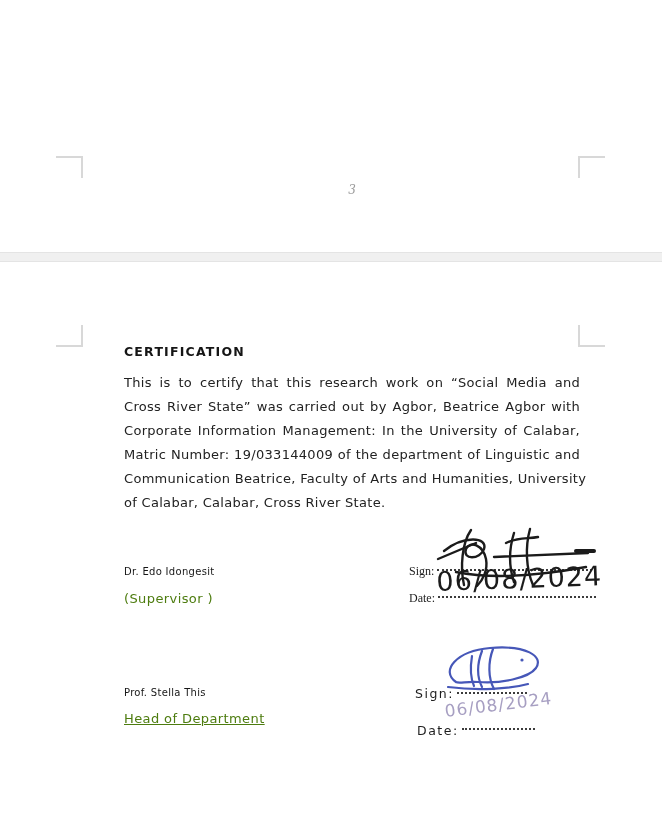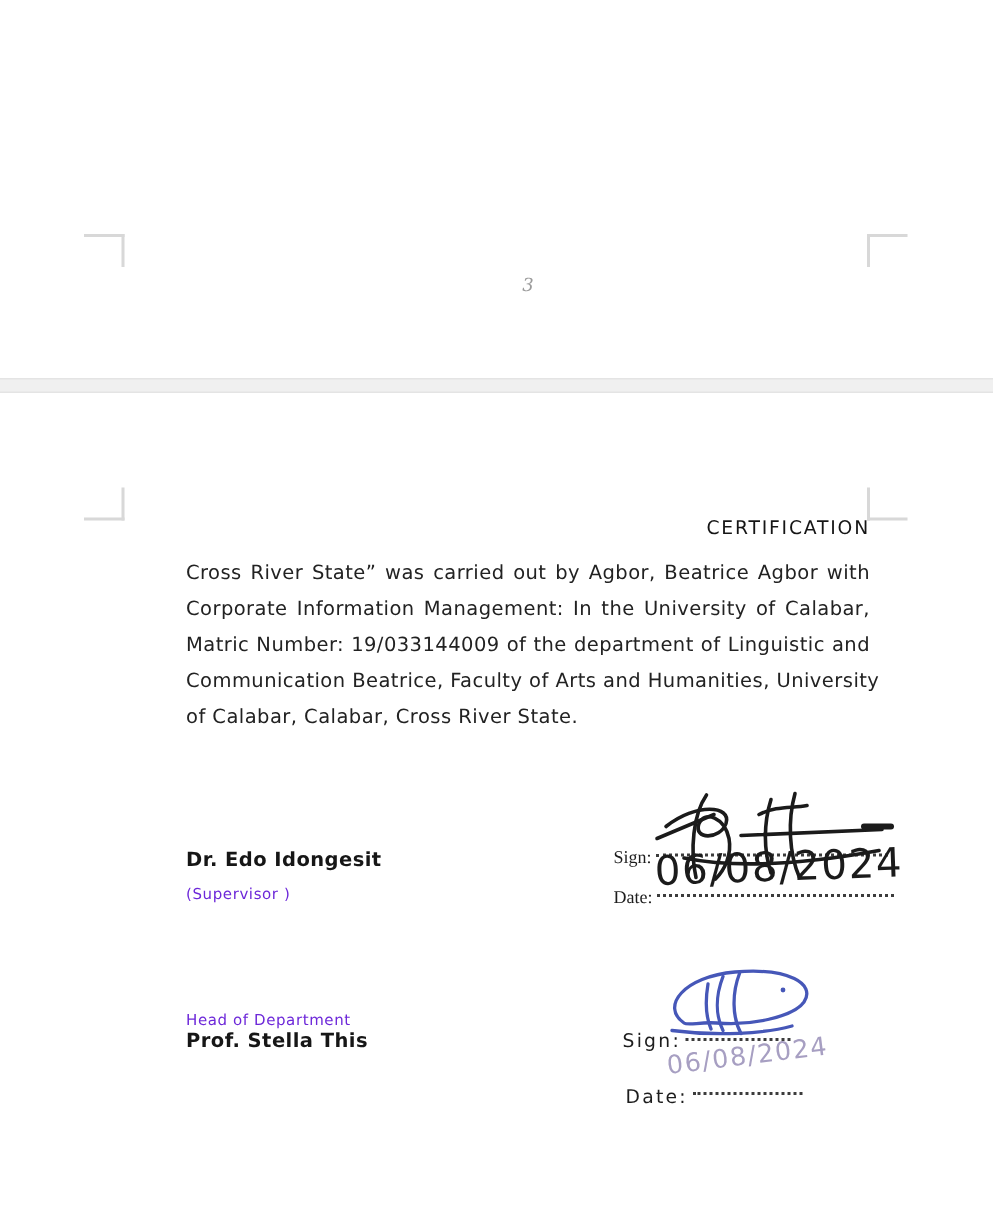--- a/index.html
+++ b/index.html
@@ -30,38 +30,38 @@
 
   
   .page-separator {
     position:absolute; left:0; top:252px; width:662px; height:10px;
     background:#f0f0f0; border-top:1px solid #e4e4e4; border-bottom:1px solid #e4e4e4;
   }
 
   
   .heading {
     position:absolute; left:124px; top:344px; width:456px;
-    text-align:right; font-weight:400; font-size:12.5px; letter-spacing:1.2px;
+    text-align:left; font-weight:700; font-size:12.5px; letter-spacing:1.2px;
     color:#151515;
   }
 
   
   .body-text {
     position:absolute; left:124px; top:371px; width:456px;
     font-size:13px; color:#222; letter-spacing:0.3px;
   }
   .body-line {
     height:24px; line-height:24px; white-space:nowrap;
     text-align:justify; text-align-last:justify;
   }
   .body-line.last { text-align-last:left; }
 
   
-  .sig-name { position:absolute; left:124px; font-weight:700; font-size:13px; color:#161616; letter-spacing:0.3px; }
-  .sig-role { position:absolute; left:124px; font-size:10px; color:#6d28d9; letter-spacing:0.4px; }
+  .sig-name { position:absolute; left:124px; font-weight:400; font-size:10px; color:#161616; letter-spacing:0.3px; }
+  .sig-role { position:absolute; left:124px; font-size:13px; color:#4d7c0f; letter-spacing:0.4px; }
 
   .dotrow { position:absolute; display:flex; align-items:center; }
   .dotrow .lbl { flex:none; padding-right:1px; }
   .dotrow .leader { flex:1; border-bottom:2px dotted #3c3c3c; margin-bottom:2px; margin-left:2px; }
   .serif-lbl { font-family:"Liberation Serif", serif; font-size:12px; color:#1d1d1d; }
   .hand-lbl  { font-family:"DejaVu Sans", cursive; font-size:12.5px; color:#1d1d1d; letter-spacing:1.5px; }
 
   .row-sign-1 { left:409px; top:564px; width:187px; height:14px; }
   .row-date-1 { left:409px; top:591px; width:187px; height:14px; }
   .row-sign-2 { left:415px; top:686px; width:112px; height:15px; }
@@ -92,20 +92,21 @@
   <div class="page-number">3</div>
 
   <div class="page-separator"></div>
 
   <div class="cropmark bl cm3"></div>
   <div class="cropmark br cm4"></div>
 
   <div class="heading">CERTIFICATION</div>
 
   <div class="body-text">
+    <div class="body-line">This is to certify that this research work on “Social Media and</div>
     <div class="body-line">Cross River State” was carried out by Agbor, Beatrice Agbor with</div>
     <div class="body-line">Corporate Information Management: In the University of Calabar,</div>
     <div class="body-line">Matric Number: 19/033144009 of the department of Linguistic and</div>
     <div class="body-line">Communication Beatrice, Faculty of Arts and Humanities, University</div>
     <div class="body-line last">of Calabar, Calabar, Cross River State.</div>
   </div>
 
   <div class="sig-name" style="top:566px;">Dr. Edo Idongesit</div>
   <div class="sig-role" style="top:591px;">(Supervisor )</div>
 
@@ -128,21 +129,21 @@
       <path d="M80,16 C92,10 102,12 112,10"></path>
       <path d="M68,30 L162,26"></path>
       <path d="M30,45 C70,53 122,47 160,40"></path>
       <path d="M150,24 L168,24" stroke-width="4"></path>
     </g>
   </svg>
 
   <div class="ink date1-ink">06/08/2024</div>
 
   <div class="sig-name" style="top:687px;">Prof. Stella This</div>
-  <div class="sig-role" style="top:675px;">Head of Department</div>
+  <div class="sig-role" style="top:711px;text-decoration:underline;">Head of Department</div>
 
   <svg class="ink sig2-ink" width="112" height="50" viewBox="0 0 112 50" fill="none">
     <g stroke="#4657b8" stroke-width="2.2" stroke-linecap="round" fill="none">
       <path d="M18,38 C2,27 18,7 52,4 C88,1 106,12 98,24 C91,34 62,40 40,38 C29,37 21,40 18,38"></path>
       <path d="M44,7 C39,20 39,33 44,43"></path>
       <path d="M55,5 C50,18 50,34 56,45"></path>
       <path d="M34,12 C32,24 33,35 36,42"></path>
       <path d="M10,43 C40,47 72,45 90,40"></path>
       <circle cx="84" cy="16" r="1.6" fill="#4657b8" stroke="none"></circle>
     </g>

